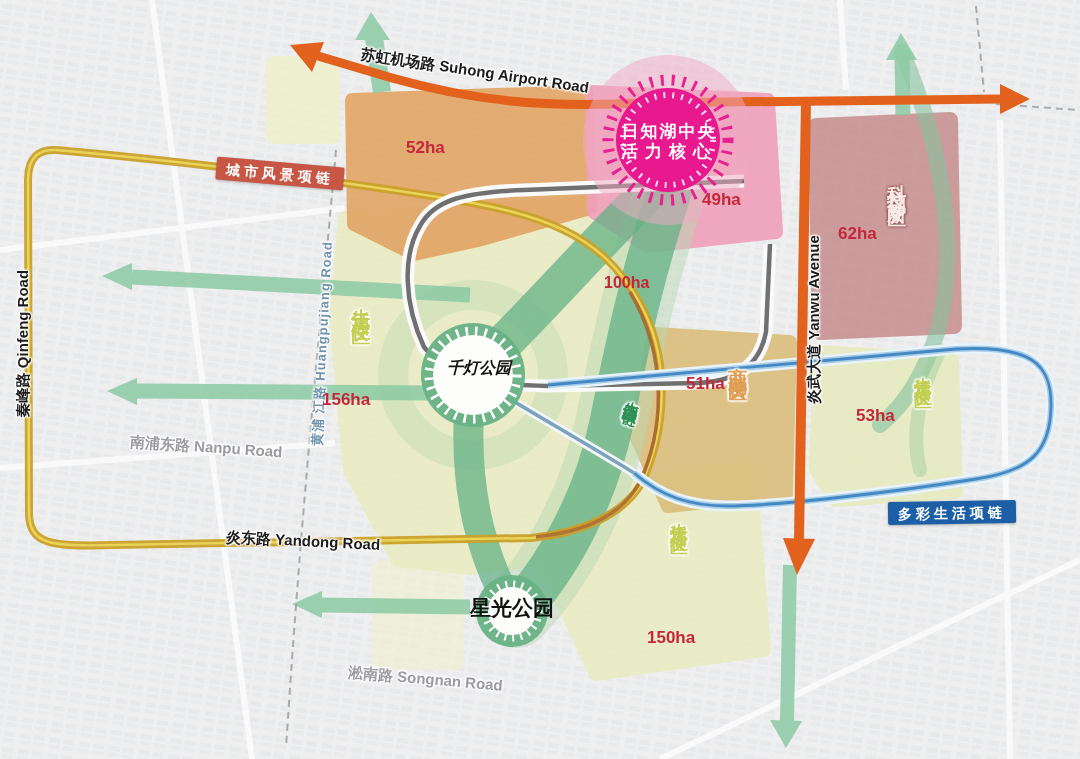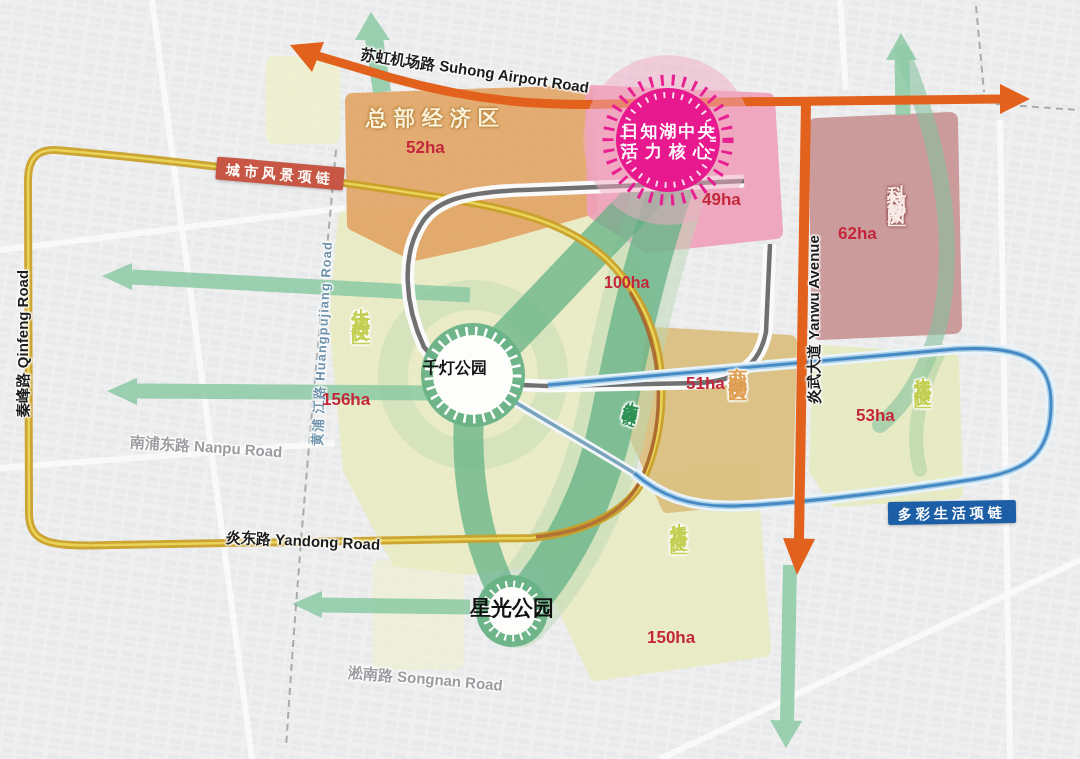--- a/index.html
+++ b/index.html
@@ -32,21 +32,21 @@
   #l-corecircle .ln1{letter-spacing:2px;}
   #l-corecircle .ln2{letter-spacing:7px;display:block;}
   #l-core49{left:702px;top:190px;}
   #l-tech{left:886px;top:170px;font-size:19px;letter-spacing:6px;color:#f8ebe8;
           text-shadow:0 0 3px #a06060,1px 1px 2px #a06060,-1px -1px 2px #a06060;}
   #l-tech-a{left:838px;top:224px;}
   #l-corename{left:554px;top:240px;font-size:27px;font-weight:900;color:#2c3850;letter-spacing:12px;}
   #l-core-a{left:604px;top:274px;font-size:16px;}
   #l-lifew{left:350px;top:292px;font-size:19px;letter-spacing:5px;color:#c2cf52;}
   #l-lifew-a{left:322px;top:390px;}
-  #l-qiandeng{left:423px;top:359px;width:98px;text-align:left;font-size:16px;font-weight:900;color:#111;}
+  #l-qiandeng{left:423px;top:359px;width:88px;text-align:right;font-size:16px;font-weight:900;color:#111;font-style:italic;}
   #l-comm{left:727px;top:352px;font-size:19px;letter-spacing:4px;color:#df9f55;}
   #l-comm-a{left:686px;top:374px;}
   #l-lifee{left:912px;top:362px;font-size:18px;letter-spacing:4px;color:#c2cf52;}
   #l-lifee-a{left:856px;top:406px;}
   #l-duocai{left:888px;top:501px;transform:rotate(-1deg);background:#1d5fa6;}
   #l-eco{left:626px;top:390px;font-size:15px;letter-spacing:2px;color:#2f9156;transform:rotate(13deg);font-weight:bold;}
   #l-lifes{left:668px;top:508px;font-size:18px;letter-spacing:4px;color:#c2cf52;}
   #l-lifes-a{left:630px;top:628px;margin-left:17px;}
   #l-xing{left:462px;top:596px;width:100px;text-align:center;font-size:21px;font-weight:900;color:#111;}
 </style>
@@ -167,21 +167,20 @@
 
   <div class="lbl road-black halo-w" id="l-suhong">苏虹机场路 Suhong Airport Road</div>
   <div class="lbl chain-box" id="l-citychain">城市风景项链</div>
   <div class="lbl road-black halo-w" id="l-qinfeng">秦峰路 Qinfeng Road</div>
   <div class="lbl road-gray halo-w" id="l-nanpu">南浦东路 Nanpu Road</div>
   <div class="lbl road-blue halo-w" id="l-huangpu">黄浦 江路 Huangpujiang Road</div>
   <div class="lbl road-black halo-w" id="l-yandong">炎东路 Yandong Road</div>
   <div class="lbl road-gray halo-w" id="l-songnan">淞南路 Songnan Road</div>
   <div class="lbl road-black halo-w" id="l-yanwu">炎武大道 Yanwu Avenue</div>
 
-  <div class="lbl zone-name" id="l-hq">总部经济区</div>
   <div class="lbl area" id="l-hq-a">52ha</div>
 
   <div class="lbl" id="l-corecircle">
     <span class="ln1">日知湖中央</span>
     <span class="ln2">活力核心</span>
   </div>
   <div class="lbl area" id="l-core49">49ha</div>
 
   <div class="lbl zone-name vert" id="l-tech">科技创新区</div>
   <div class="lbl area" id="l-tech-a">62ha</div>

